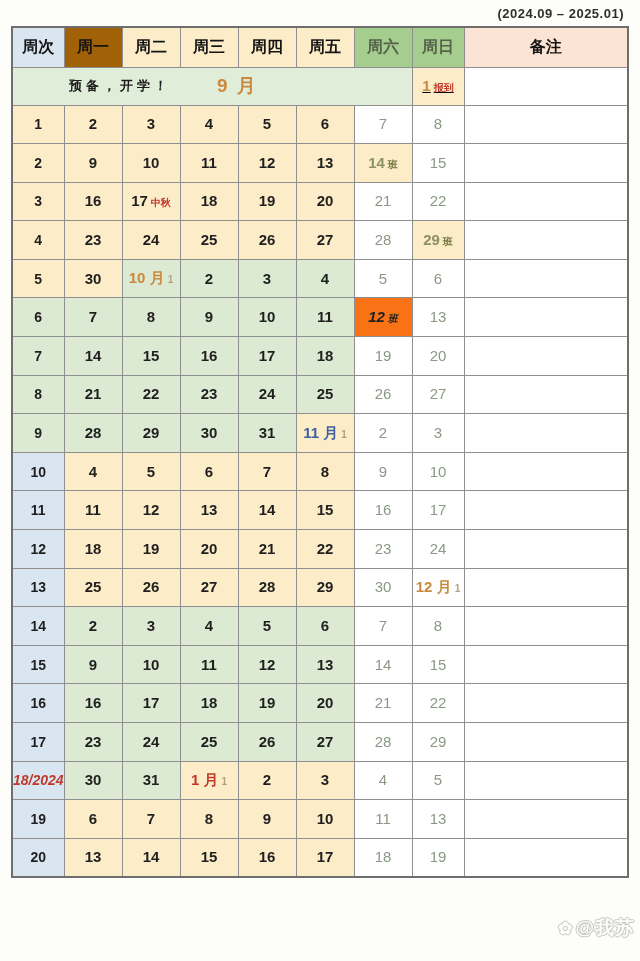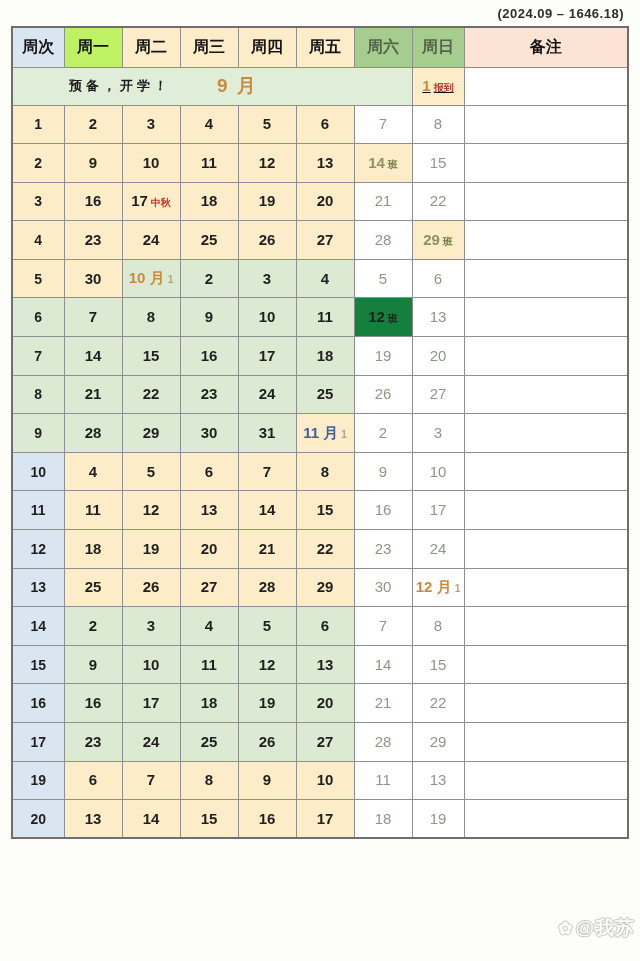--- a/index.html
+++ b/index.html
@@ -79,38 +79,38 @@
     white-space: nowrap;
   }
   .watermark .wicon { margin-right: 2px; font-size: 17px; }
 </style>
 </head>
 <body>
 
 <div class="page">
 
 
-  <div class="subtitle">(2024.09 – 1646.18)</div>
+  <div class="subtitle">(2024.09 – 2025.01)</div>
 
   <table class="cal">
     <colgroup>
       <col style="width:52px">
         <col style="width:58px">
         <col style="width:58px">
       <col style="width:58px">
         <col style="width:58px">
         <col style="width:58px">
       <col style="width:58px">
         <col style="width:52px">
         <col style="width:164px">
     </colgroup>
     <thead>
       <tr id="header-row">
           <th style="background: rgb(217, 230, 242);">周次</th>
-          <th style="background: #bef264;">周一</th>
+          <th style="background: #a16207;">周一</th>
           <th style="background: rgb(253, 236, 200);">周二</th>
           <th style="background: rgb(253, 236, 200);">周三</th>
           <th style="background: rgb(253, 236, 200);">周四</th>
           <th style="background: rgb(253, 236, 200);">周五</th>
           <th style="background: rgb(165, 205, 141); color: rgb(85, 98, 74);">周六</th>
           <th style="background: rgb(165, 205, 141); color: rgb(85, 98, 74);">周日</th>
           <th style="background: rgb(251, 228, 211); text-align: center;">备注</th>
         </tr>
     </thead>
     <tbody id="body">
@@ -179,21 +179,21 @@
           <td style="background: rgb(255, 255, 255);"><span class="main dim" style="color: rgb(139, 152, 134);">6</span></td>
           <td style="background: rgb(255, 255, 255);"></td>
         </tr>
         <tr>
           <td class="week-col" style="background: rgb(220, 234, 211);"><span class="main" style="color: rgb(31, 31, 31);">6</span></td>
           <td style="background: rgb(220, 234, 211);"><span class="main" style="color: rgb(31, 31, 31);">7</span></td>
           <td style="background: rgb(220, 234, 211);"><span class="main" style="color: rgb(31, 31, 31);">8</span></td>
           <td style="background: rgb(220, 234, 211);"><span class="main" style="color: rgb(31, 31, 31);">9</span></td>
           <td style="background: rgb(220, 234, 211);"><span class="main" style="color: rgb(31, 31, 31);">10</span></td>
           <td style="background: rgb(220, 234, 211);"><span class="main" style="color: rgb(31, 31, 31);">11</span></td>
-          <td style="background: #15803d;"><span class="main" style="color: rgb(31, 31, 31);">12</span><span class="suffix" style="color: rgb(31, 31, 31);">班</span></td>
+          <td style="background: #f97316; font-style: italic;"><span class="main" style="color: rgb(31, 31, 31);">12</span><span class="suffix" style="color: rgb(31, 31, 31);">班</span></td>
           <td style="background: rgb(255, 255, 255);"><span class="main dim" style="color: rgb(139, 152, 134);">13</span></td>
           <td style="background: rgb(255, 255, 255);"></td>
         </tr>
         <tr>
           <td class="week-col" style="background: rgb(220, 234, 211);"><span class="main" style="color: rgb(31, 31, 31);">7</span></td>
           <td style="background: rgb(220, 234, 211);"><span class="main" style="color: rgb(31, 31, 31);">14</span></td>
           <td style="background: rgb(220, 234, 211);"><span class="main" style="color: rgb(31, 31, 31);">15</span></td>
           <td style="background: rgb(220, 234, 211);"><span class="main" style="color: rgb(31, 31, 31);">16</span></td>
           <td style="background: rgb(220, 234, 211);"><span class="main" style="color: rgb(31, 31, 31);">17</span></td>
           <td style="background: rgb(220, 234, 211);"><span class="main" style="color: rgb(31, 31, 31);">18</span></td>
@@ -305,20 +305,31 @@
           <td style="background: rgb(220, 234, 211);"><span class="main" style="color: rgb(31, 31, 31);">23</span></td>
           <td style="background: rgb(220, 234, 211);"><span class="main" style="color: rgb(31, 31, 31);">24</span></td>
           <td style="background: rgb(220, 234, 211);"><span class="main" style="color: rgb(31, 31, 31);">25</span></td>
           <td style="background: rgb(220, 234, 211);"><span class="main" style="color: rgb(31, 31, 31);">26</span></td>
           <td style="background: rgb(220, 234, 211);"><span class="main" style="color: rgb(31, 31, 31);">27</span></td>
           <td style="background: rgb(255, 255, 255);"><span class="main dim" style="color: rgb(139, 152, 134);">28</span></td>
           <td style="background: rgb(255, 255, 255);"><span class="main dim" style="color: rgb(139, 152, 134);">29</span></td>
           <td style="background: rgb(255, 255, 255);"></td>
         </tr>
         <tr>
+          <td class="week-col" style="background: rgb(217, 230, 242);"><span class="main small" style="color: rgb(191, 58, 43);">18/2024</span></td>
+          <td style="background: rgb(220, 234, 211);"><span class="main" style="color: rgb(31, 31, 31);">30</span></td>
+          <td style="background: rgb(220, 234, 211);"><span class="main" style="color: rgb(31, 31, 31);">31</span></td>
+          <td style="background: rgb(253, 236, 200);"><span class="main" style="color: rgb(191, 58, 43);">1 月</span><span class="suffix" style="color: rgb(177, 162, 133);">1</span></td>
+          <td style="background: rgb(253, 236, 200);"><span class="main" style="color: rgb(31, 31, 31);">2</span></td>
+          <td style="background: rgb(253, 236, 200);"><span class="main" style="color: rgb(31, 31, 31);">3</span></td>
+          <td style="background: rgb(255, 255, 255);"><span class="main dim" style="color: rgb(139, 152, 134);">4</span></td>
+          <td style="background: rgb(255, 255, 255);"><span class="main dim" style="color: rgb(139, 152, 134);">5</span></td>
+          <td style="background: rgb(255, 255, 255);"></td>
+        </tr>
+        <tr>
           <td class="week-col" style="background: rgb(217, 230, 242);"><span class="main" style="color: rgb(31, 31, 31);">19</span></td>
           <td style="background: rgb(253, 236, 200);"><span class="main" style="color: rgb(31, 31, 31);">6</span></td>
           <td style="background: rgb(253, 236, 200);"><span class="main" style="color: rgb(31, 31, 31);">7</span></td>
           <td style="background: rgb(253, 236, 200);"><span class="main" style="color: rgb(31, 31, 31);">8</span></td>
           <td style="background: rgb(253, 236, 200);"><span class="main" style="color: rgb(31, 31, 31);">9</span></td>
           <td style="background: rgb(253, 236, 200);"><span class="main" style="color: rgb(31, 31, 31);">10</span></td>
           <td style="background: rgb(255, 255, 255);"><span class="main dim" style="color: rgb(139, 152, 134);">11</span></td>
           <td style="background: rgb(255, 255, 255);"><span class="main dim" style="color: rgb(139, 152, 134);">13</span></td>
           <td style="background: rgb(255, 255, 255);"></td>
         </tr>

